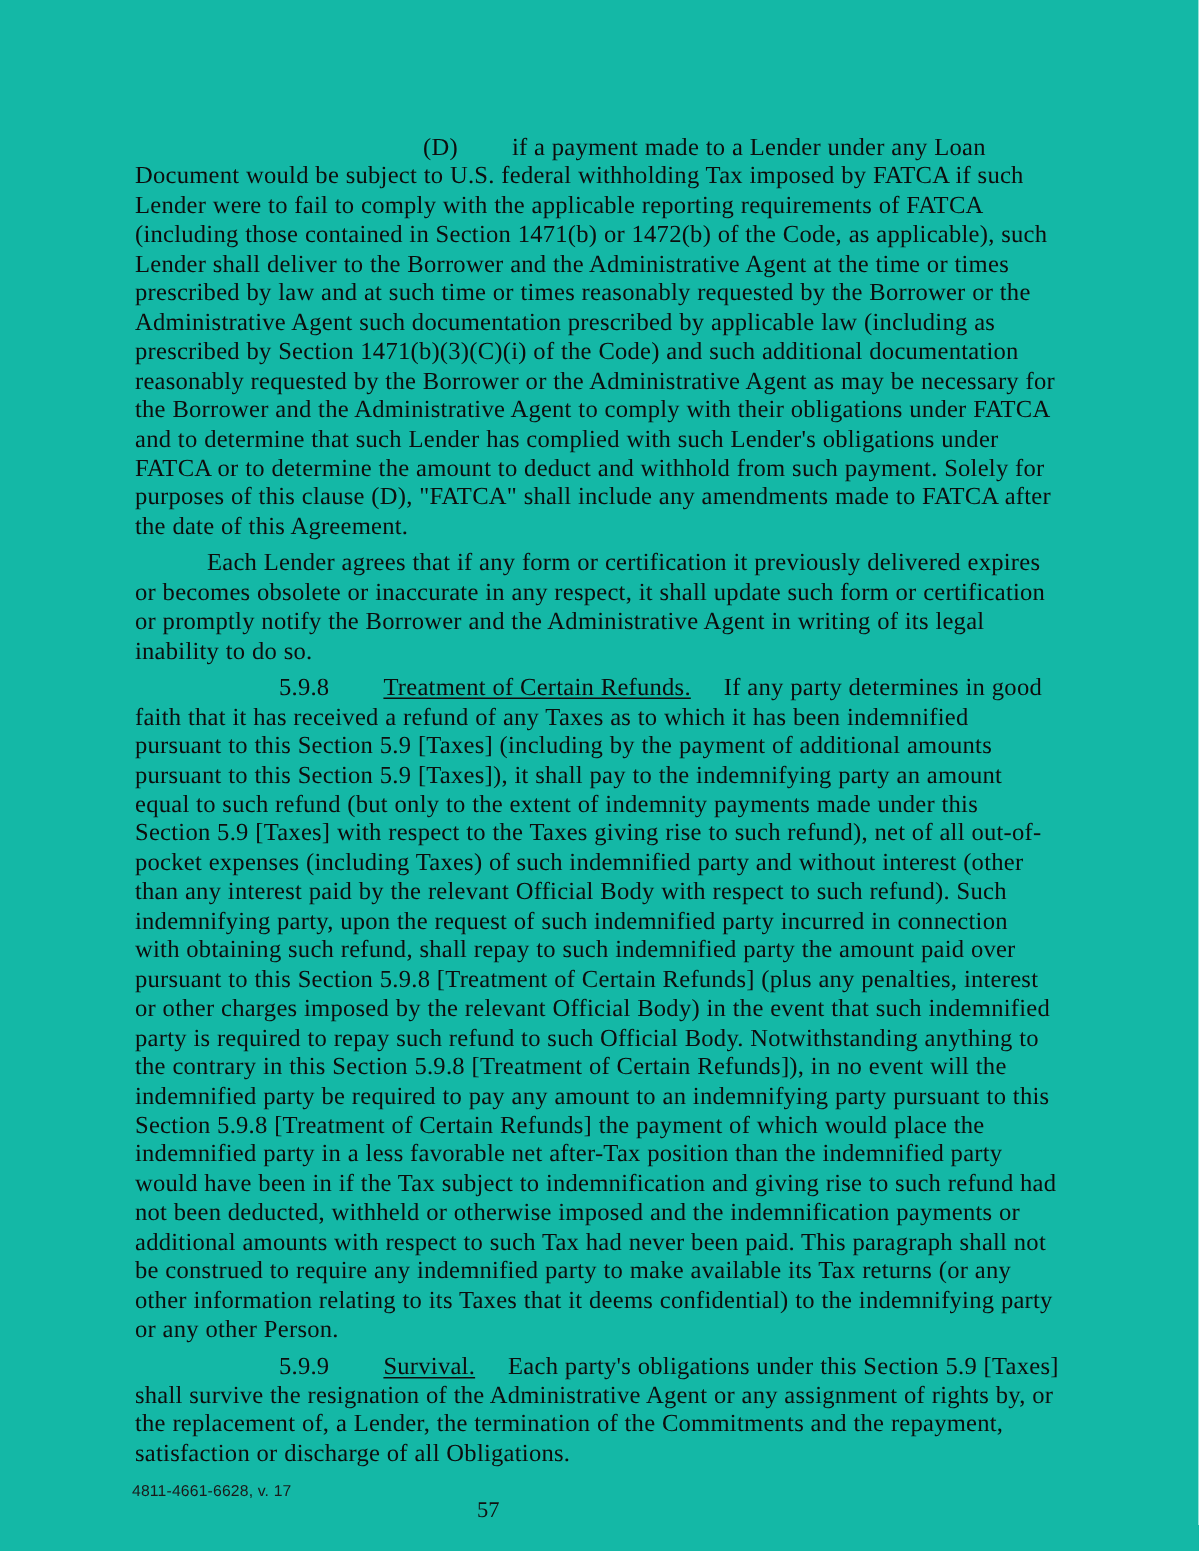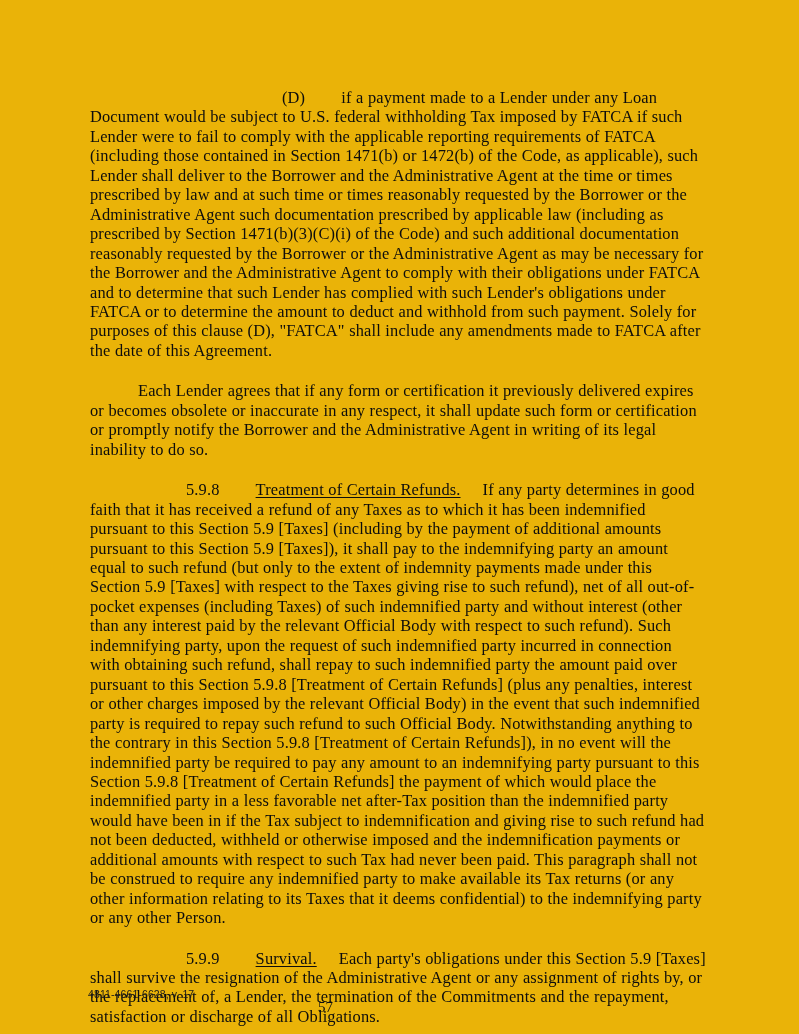--- a/index.html
+++ b/index.html
@@ -9,41 +9,41 @@
     background: #ffffff;
   }
   body {
     font-family: "Liberation Serif", "DejaVu Serif", serif;
     color: #0a0a0a;
   }
   .page {
     position: relative;
     width: 799px;
     height: 1034px;
-    background: #eab308;
+    background: #14b8a6;
     overflow: hidden;
     box-sizing: border-box;
   }
   .body-area {
     position: absolute;
     left: 90px;
     top: 88px;
     width: 616px;
   }
   p.para {
     margin: 0 0 0 0;
     font-size: 16.4px;
     line-height: 19.45px;
     text-align: left;
     color: #0d0d0d;
     letter-spacing: 0.01em;
     word-spacing: 0.01em;
   }
   p.para + p.para {
-    margin-top: 21px;
+    margin-top: 5px;
   }
   
   .indent-clause {
     display: inline-block;
     width: 192px;
   }
   .indent-para {
     display: inline-block;
     width: 48px;
   }

